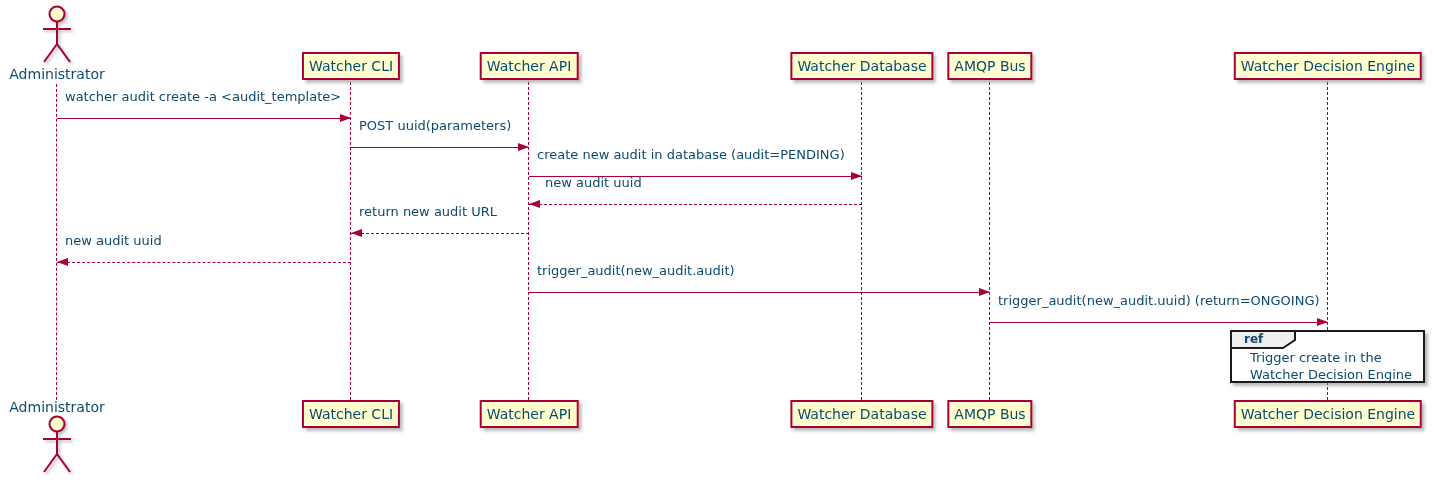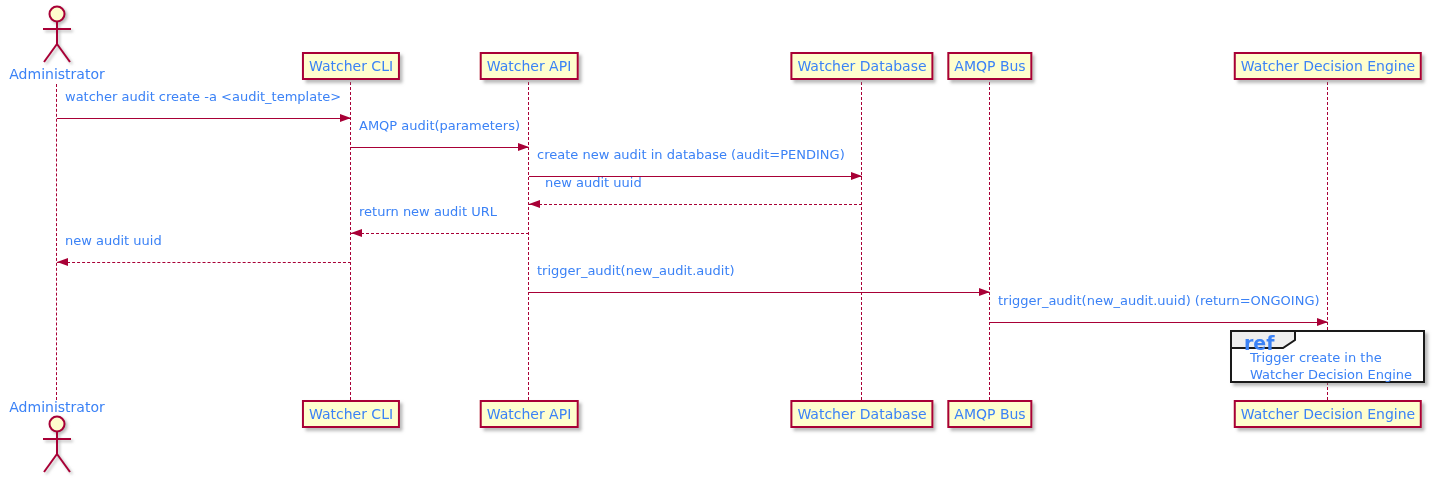--- a/index.html
+++ b/index.html
@@ -1,21 +1,21 @@
 <!DOCTYPE html>
 <html><head>
 <meta charset="utf-8">
 <style>
   html,body{margin:0;padding:0;background:#ffffff;}
   .canvas{
     position:relative;
     width:1434px;height:486px;
     background:#ffffff;
     font-family:"DejaVu Sans","Liberation Sans",sans-serif;
-    color:#3b82f6;
+    color:#0c4a6e;
     overflow:hidden;
   }
   
   .lifeline{
     position:absolute;width:0;
     border-left:1px dashed #A80036;
     z-index:1;
   }
   
   .pbox{
@@ -56,21 +56,21 @@
   .ref-frame{
     position:absolute;
     background:#ffffff;
     border:2px solid #1a1a1a;
     box-shadow:3px 3px 3px rgba(130,130,130,0.55);
     z-index:5;
   }
   .ref-tab{position:absolute;left:-2px;top:-2px;}
   .ref-keyword{
     position:absolute;left:12px;top:0px;
-    font-size:19px;font-weight:bold;z-index:6;
+    font-size:12px;font-weight:bold;z-index:6;
   }
   .ref-body{
     position:absolute;left:18px;top:17px;
     font-size:13px;line-height:17px;white-space:nowrap;
   }
 </style>
 </head>
 <body>
 
 <div class="canvas">
@@ -99,21 +99,21 @@
 
   <div class="msg" style="left:57px;top:118px;width:294px">
     <div class="msg-line solid"></div>
     <div class="head right"></div>
     <div class="msg-label" style="left:8px">watcher audit create -a &lt;audit_template&gt;</div>
   </div>
 
   <div class="msg" style="left:351px;top:147px;width:178px">
     <div class="msg-line solid"></div>
     <div class="head right"></div>
-    <div class="msg-label" style="left:8px">AMQP audit(parameters)</div>
+    <div class="msg-label" style="left:8px">POST uuid(parameters)</div>
   </div>
 
   <div class="msg" style="left:529px;top:176px;width:333px">
     <div class="msg-line solid"></div>
     <div class="head right"></div>
     <div class="msg-label" style="left:8px">create new audit in database (audit=PENDING)</div>
   </div>
 
   <div class="msg" style="left:529px;top:204px;width:333px">
     <div class="msg-line dashed"></div>

